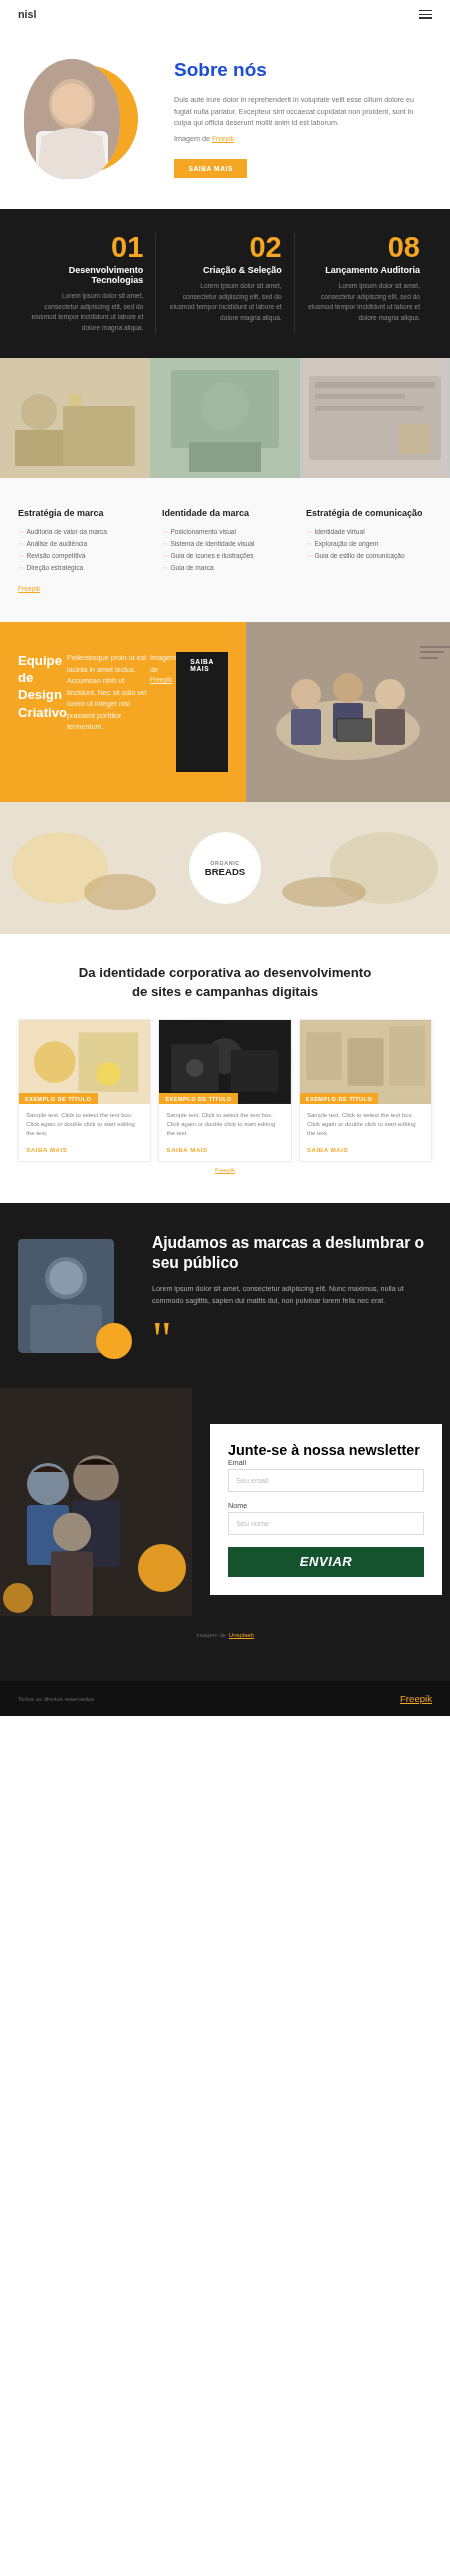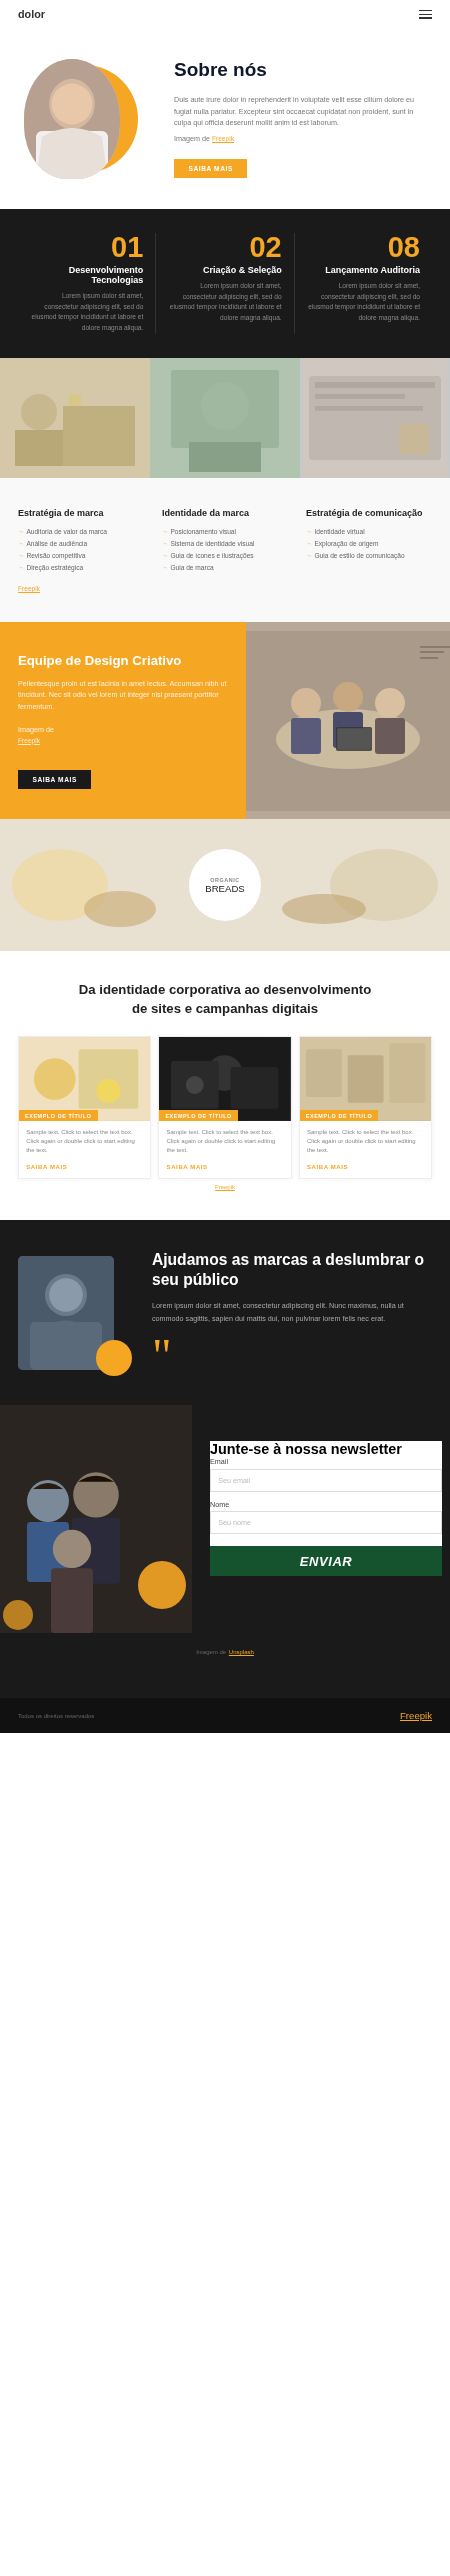--- a/index.html
+++ b/index.html
@@ -48,21 +48,21 @@
       position: relative;
       z-index: 2;
       margin-left: 6px;
       overflow: hidden;
       display: flex;
       align-items: center;
       justify-content: center;
     }
     .person-img svg { width: 100%; height: 100%; }
     .sobre-content { margin-left: 24px; flex: 1; }
-    .sobre-content h2 { font-size: 19px; font-weight: bold; color: #0f172a; margin-bottom: 13px; }
+    .sobre-content h2 { font-size: 19px; font-weight: bold; color: #1d4ed8; margin-bottom: 13px; }
     .sobre-content p { font-size: 7.2px; color: #777; line-height: 1.6; margin-bottom: 4.8px; }
     .sobre-content a { font-size: 6.6px; color: #f5a623; text-decoration: underline; }
     .btn-orange {
       display: inline-block;
       background: #f5a623;
       color: #fff;
       padding: 6px 14.4px;
       font-size: 6.6px;
       font-weight: bold;
       text-transform: uppercase;
@@ -146,21 +146,21 @@
       background: #f5a623;
       display: flex;
       align-items: stretch;
       min-height: 180px;
       position: relative;
     }
     .equipe-content {
       flex: 1;
       padding: 30px 18px;
       display: flex;
-      flex-direction: column;
+      flex-direction: row;
       justify-content: flex-start;
     }
     .equipe-content h2 { font-size: 13.2px; font-weight: bold; color: #fff; margin-bottom: 8.4px; line-height: 1.3; }
     .equipe-content p { font-size: 7.2px; color: rgba(255,255,255,0.85); line-height: 1.6; margin-bottom: 12px; }
     .equipe-content a { font-size: 6.6px; color: rgba(255,255,255,0.7); text-decoration: underline; margin-bottom: 12px; display: block; }
     .btn-dark {
       display: inline-block;
       background: #1a1a1a;
       color: #fff;
       padding: 6px 14.4px;
@@ -205,21 +205,21 @@
       flex-direction: column;
       align-items: center;
       justify-content: center;
       font-size: 6px;
       font-weight: bold;
       color: #333;
       text-align: center;
       z-index: 2;
     }
     .organic-badge .organic { font-size: 5.4px; color: #888; text-transform: uppercase; letter-spacing: 0.6px; }
-    .organic-badge .breads { font-size: 9.6px; font-weight: normal; color: #222; }
+    .organic-badge .breads { font-size: 9.6px; font-weight: bold; color: #222; }
 
     
     .identidade-section {
       padding: 30px 18px;
       background: #fff;
       text-align: center;
     }
     .identidade-section h2 {
       font-size: 13.2px;
       font-weight: bold;
@@ -365,30 +365,31 @@
     }
     .newsletter-left {
       width: 210px;
       min-height: 228px;
       position: relative;
       flex-shrink: 0;
     }
     .newsletter-right {
       flex: 1;
       background: #fff;
+      padding: 18px;
       margin-top: 36px;
       margin-right: 8px;
     }
 
   </style>
 </head>
 <body>
 
 <header class="header">
-  <span class="logo-text">dolor</span>
+  <span class="logo-text">nisl</span>
   <div class="hamburger">
     <span></span>
     <span></span>
     <span></span>
   </div>
 </header>
 
 <section class="sobre-section">
   <div class="sobre-image-wrap">
     <div class="orange-circle"></div>

